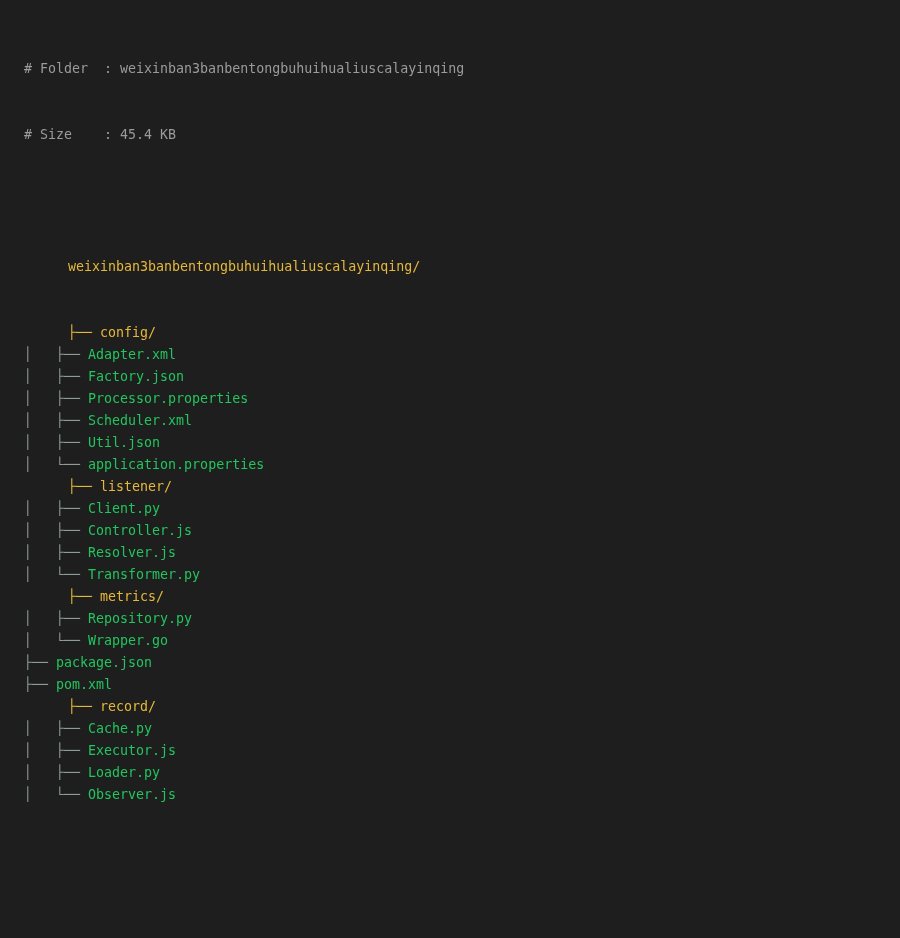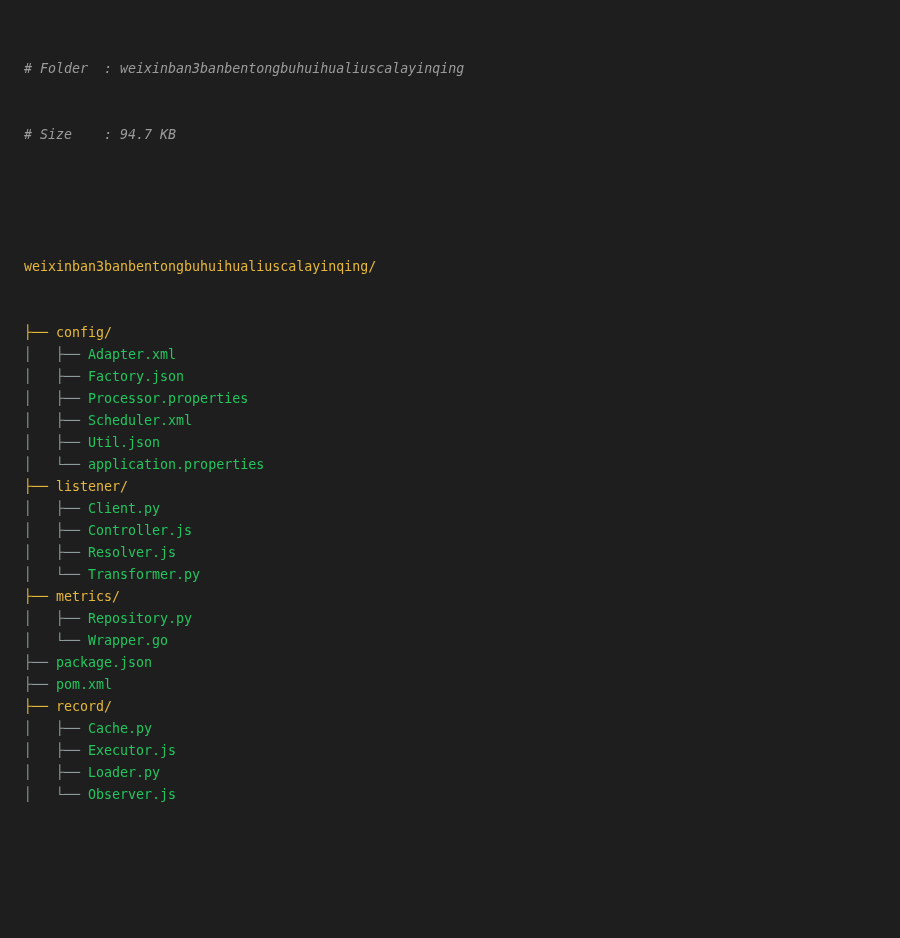--- a/index.html
+++ b/index.html
@@ -8,30 +8,30 @@
     background: #1e1e1e;
     overflow: hidden;
   }
   .wrap {
     padding: 14px 0 0 24px;
     font-family: "DejaVu Sans Mono", "Liberation Mono", monospace;
     font-size: 13.3px;
     line-height: 22px;
     white-space: pre;
   }
-  .meta { color: #9b9b9b; font-style: italic; }
+  .meta { color: #9b9b9b; }
   .blank { height: 22px; }
   .line { display: block; height: 22px; }
-  .dir { color: #e6b83a; }
+  .dir { color: #e6b83a; margin-left: 44px; }
   .file .conn { color: #8e9b9b; }
   .file .name { color: #22c55e; }
   .dir .conn, .dir .name { color: #e6b83a; }
 </style>
 </head>
 <body>
 
 <div class="wrap">
   <span class="line meta"># Folder  : weixinban3banbentongbuhuihualiuscalayinqing</span>
-  <span class="line meta"># Size    : 94.7 KB</span>
+  <span class="line meta"># Size    : 45.4 KB</span>
   <span class="line blank"></span>
   <span class="line dir">weixinban3banbentongbuhuihualiuscalayinqing/</span>
   <div id="tree-lines"><span class="line dir"><span class="conn">├── </span><span class="name">config/</span></span><span class="line file"><span class="conn">│   ├── </span><span class="name">Adapter.xml</span></span><span class="line file"><span class="conn">│   ├── </span><span class="name">Factory.json</span></span><span class="line file"><span class="conn">│   ├── </span><span class="name">Processor.properties</span></span><span class="line file"><span class="conn">│   ├── </span><span class="name">Scheduler.xml</span></span><span class="line file"><span class="conn">│   ├── </span><span class="name">Util.json</span></span><span class="line file"><span class="conn">│   └── </span><span class="name">application.properties</span></span><span class="line dir"><span class="conn">├── </span><span class="name">listener/</span></span><span class="line file"><span class="conn">│   ├── </span><span class="name">Client.py</span></span><span class="line file"><span class="conn">│   ├── </span><span class="name">Controller.js</span></span><span class="line file"><span class="conn">│   ├── </span><span class="name">Resolver.js</span></span><span class="line file"><span class="conn">│   └── </span><span class="name">Transformer.py</span></span><span class="line dir"><span class="conn">├── </span><span class="name">metrics/</span></span><span class="line file"><span class="conn">│   ├── </span><span class="name">Repository.py</span></span><span class="line file"><span class="conn">│   └── </span><span class="name">Wrapper.go</span></span><span class="line file"><span class="conn">├── </span><span class="name">package.json</span></span><span class="line file"><span class="conn">├── </span><span class="name">pom.xml</span></span><span class="line dir"><span class="conn">├── </span><span class="name">record/</span></span><span class="line file"><span class="conn">│   ├── </span><span class="name">Cache.py</span></span><span class="line file"><span class="conn">│   ├── </span><span class="name">Executor.js</span></span><span class="line file"><span class="conn">│   ├── </span><span class="name">Loader.py</span></span><span class="line file"><span class="conn">│   └── </span><span class="name">Observer.js</span></span></div>
 </div>
 
 </body></html>

